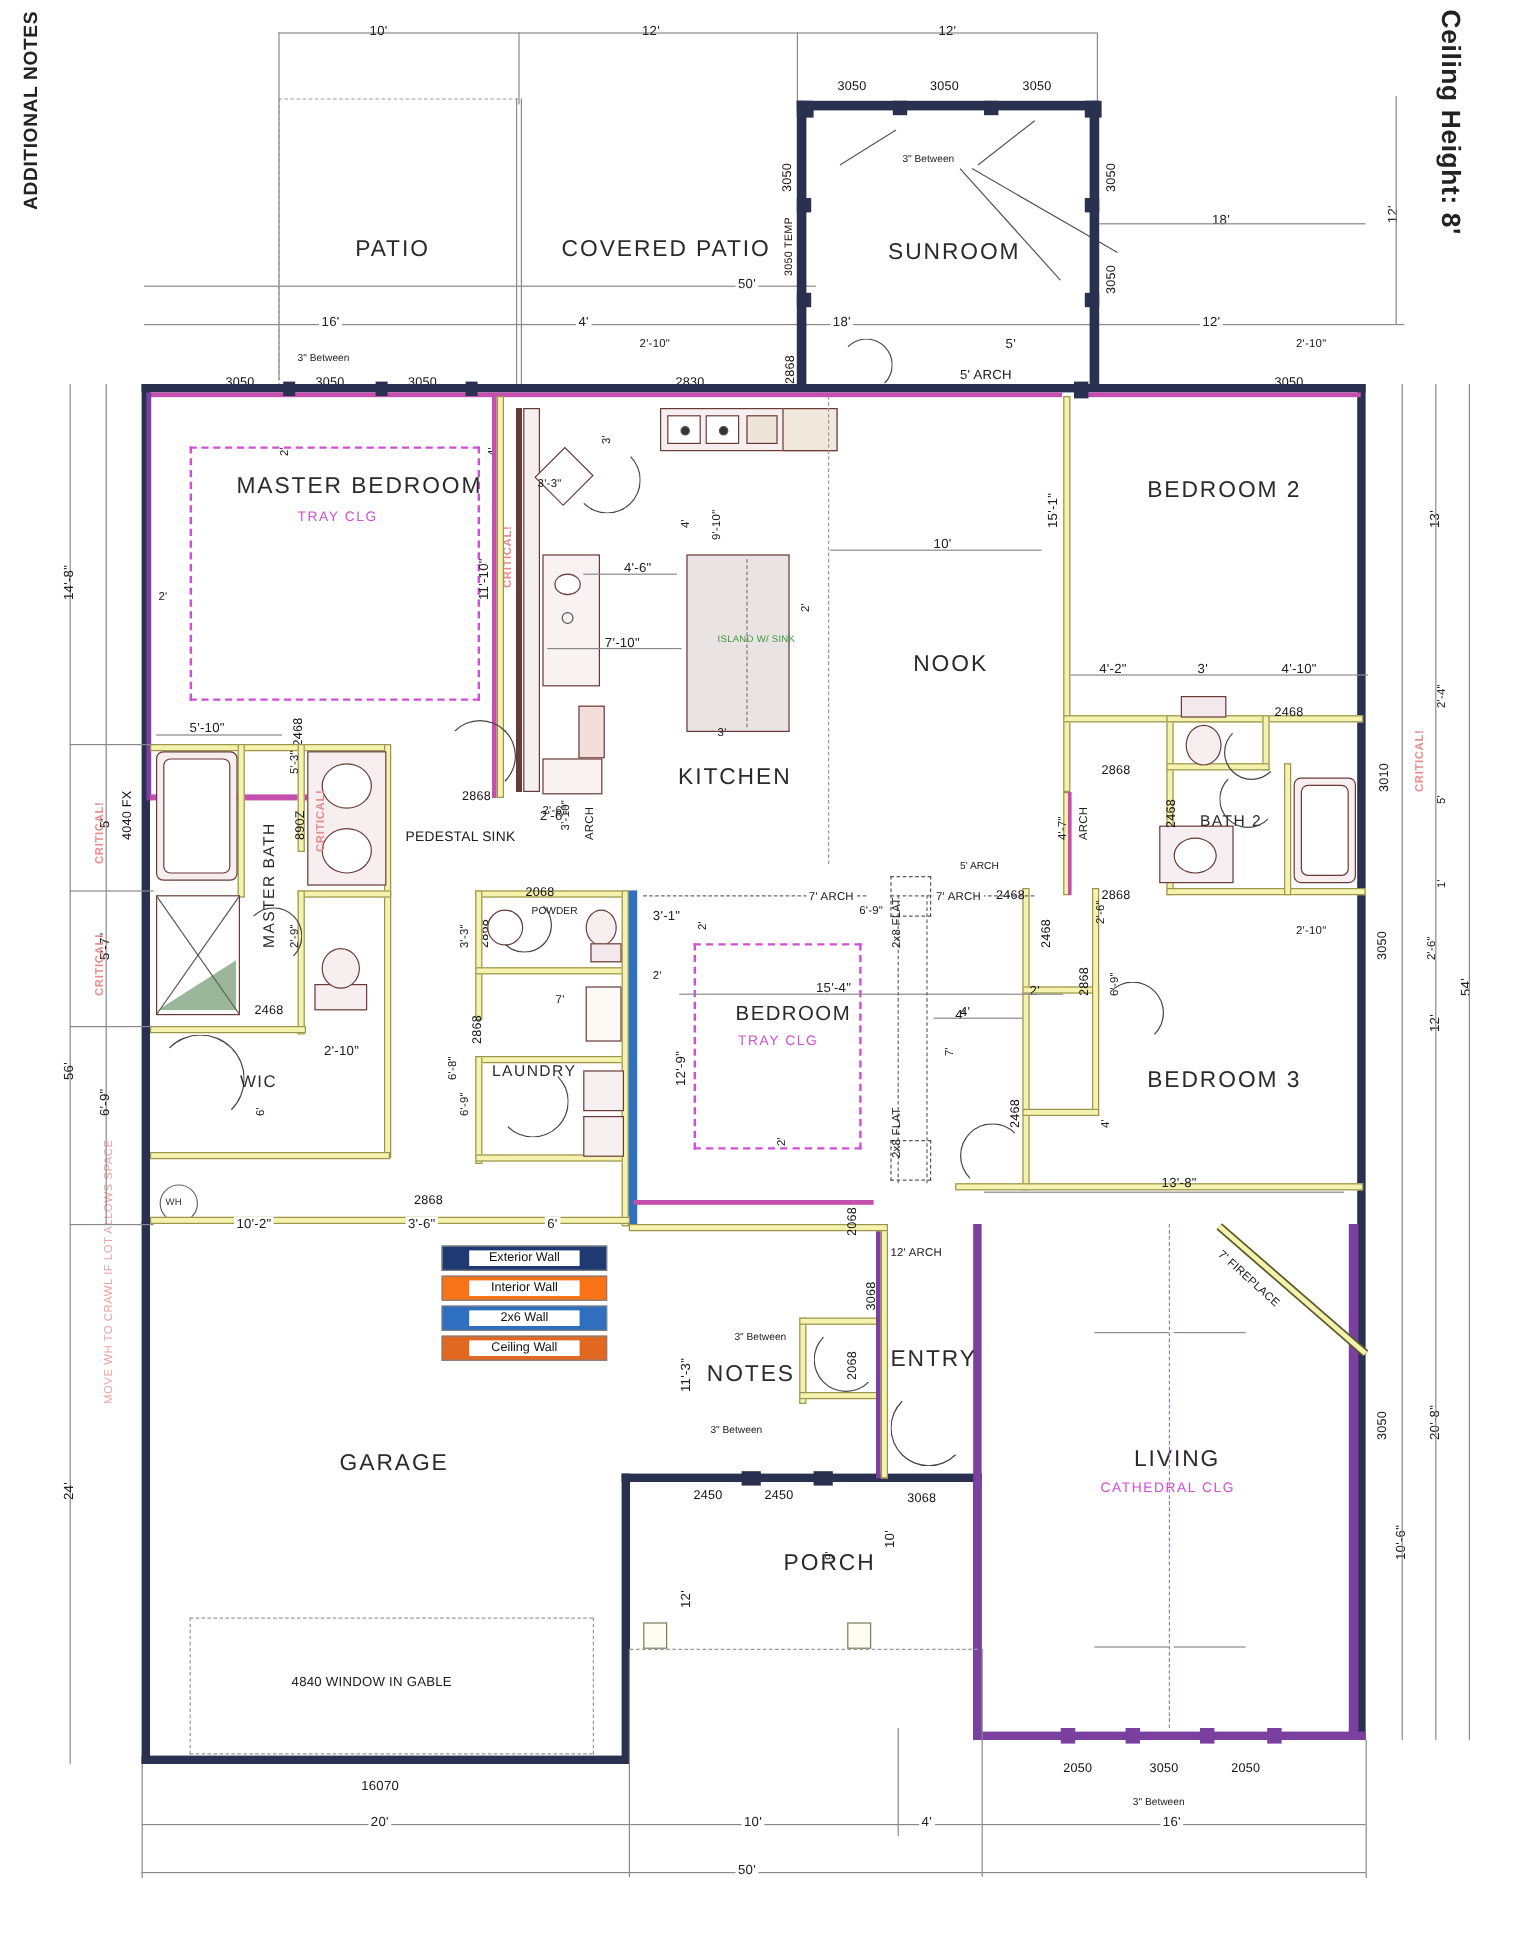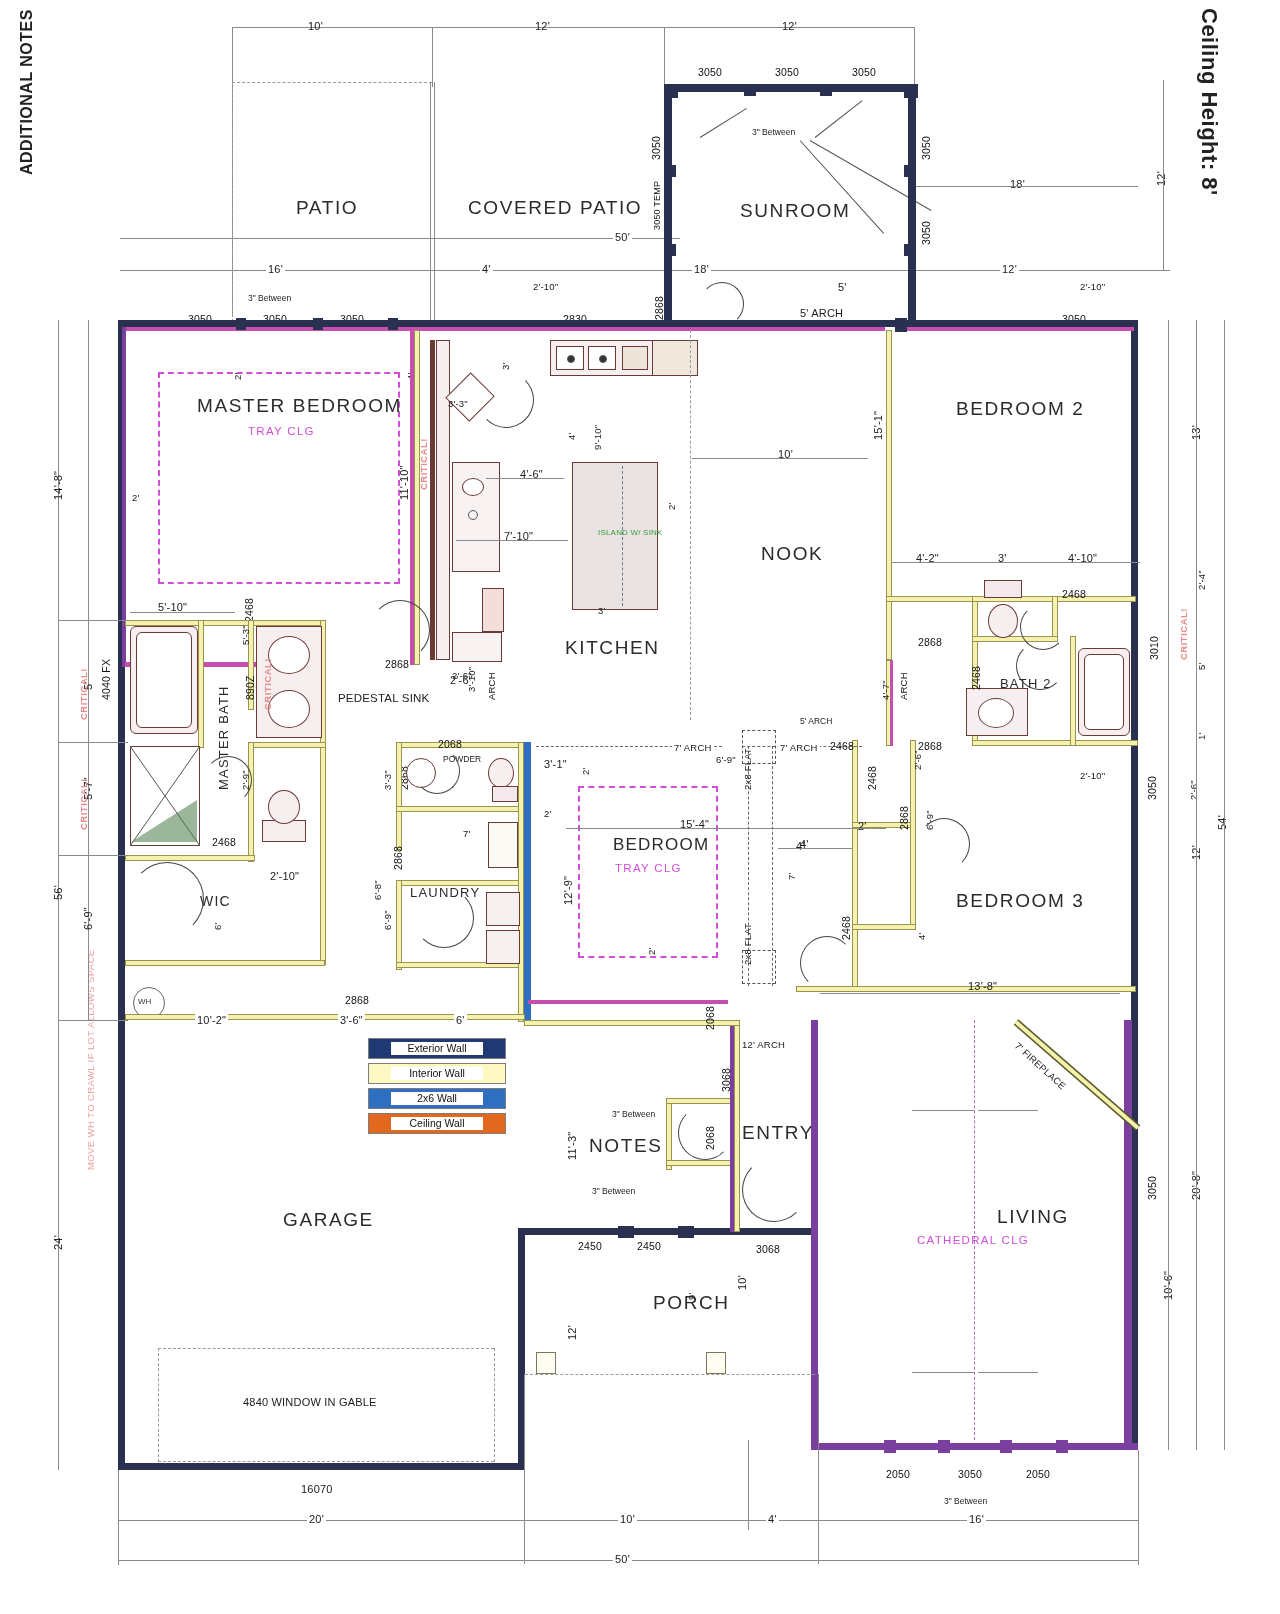--- a/index.html
+++ b/index.html
@@ -44,21 +44,21 @@
   .fx{position:absolute;border:1px solid #6a3b36;background:#f7eef0;box-sizing:border-box;}
   .fxw{position:absolute;border:1px solid #7a7a5a;background:#fffdf2;box-sizing:border-box;}
   .oval{border-radius:50%;}
   .rr{border-radius:6px;}
 
   
   #legend{position:absolute;left:368px;top:1038px;width:138px;}
   .lgrow{position:relative;height:21px;margin-bottom:4px;border:1px solid #7d7d7d;box-sizing:border-box;}
   .lgrow span{position:absolute;left:0;right:0;top:3px;text-align:center;font-size:10.5px;color:#111;}
   .lg-ext{background:#1f3a73;}
-  .lg-int{background:#fef9c3;}
+  .lg-int{background:#f97316;}
   .lg-26{background:#2f6fc0;}
   .lg-bear{background:#e2671f;}
   .lgrow .cap{background:#fff;position:absolute;left:22px;right:22px;top:3px;bottom:3px;}
 
   
   .arc{position:absolute;border:1px solid #444;border-radius:50%;}
   .arc.q-tl{border-color:#444 transparent transparent #444;}
   .arc.q-tr{border-color:#444 #444 transparent transparent;}
   .arc.q-bl{border-color:transparent transparent #444 #444;}
   .arc.q-br{border-color:transparent #444 #444 transparent;}
@@ -411,21 +411,21 @@
   <div class="lbl dim tiny" style="left:740px;top:1039px;background:#fff;padding:0 2px;">12' ARCH</div>
   <div class="lbl dim tiny" style="left:716px;top:754px;">6'-9"</div>
   <div class="lbl dim" style="left:800px;top:838px;">4'</div>
   <div class="h" style="left:778px;top:848px;width:74px;"></div>
   <div class="lbl dim rot90 tiny" style="left:786px;top:880px;">7'</div>
   <div class="lbl code" style="left:830px;top:740px;">2468</div>
   <div class="lbl code" style="left:918px;top:740px;">2868</div>
   <div class="lbl dim rot90 tiny" style="left:912px;top:770px;">2'-6"</div>
   <div class="lbl note" style="left:800px;top:716px;">5' ARCH</div>
 
-  <div class="lbl room" style="left:997px;top:1206px;">LIVING</div>
+  <div class="lbl room" style="left:945px;top:1206px;">LIVING</div>
   <div class="lbl clg" style="left:917px;top:1234px;">CATHEDRAL CLG</div>
   <div class="vd" style="left:974px;top:1020px;height:420px;border-color:#b070c0;"></div>
 
   <div style="position:absolute;left:1012px;top:1018px;width:136px;height:120px;">
     <svg width="136" height="120">
       <line x1="4" y1="4" x2="126" y2="110" stroke="#5a5a2a" stroke-width="7"></line>
       <line x1="4" y1="4" x2="126" y2="110" stroke="#f4f2ac" stroke-width="4"></line>
     </svg>
   </div>
   <div class="lbl dim tiny rot90cw" style="left:1020px;top:1040px;transform:rotate(42deg);transform-origin:0 0;">7' FIREPLACE</div>

